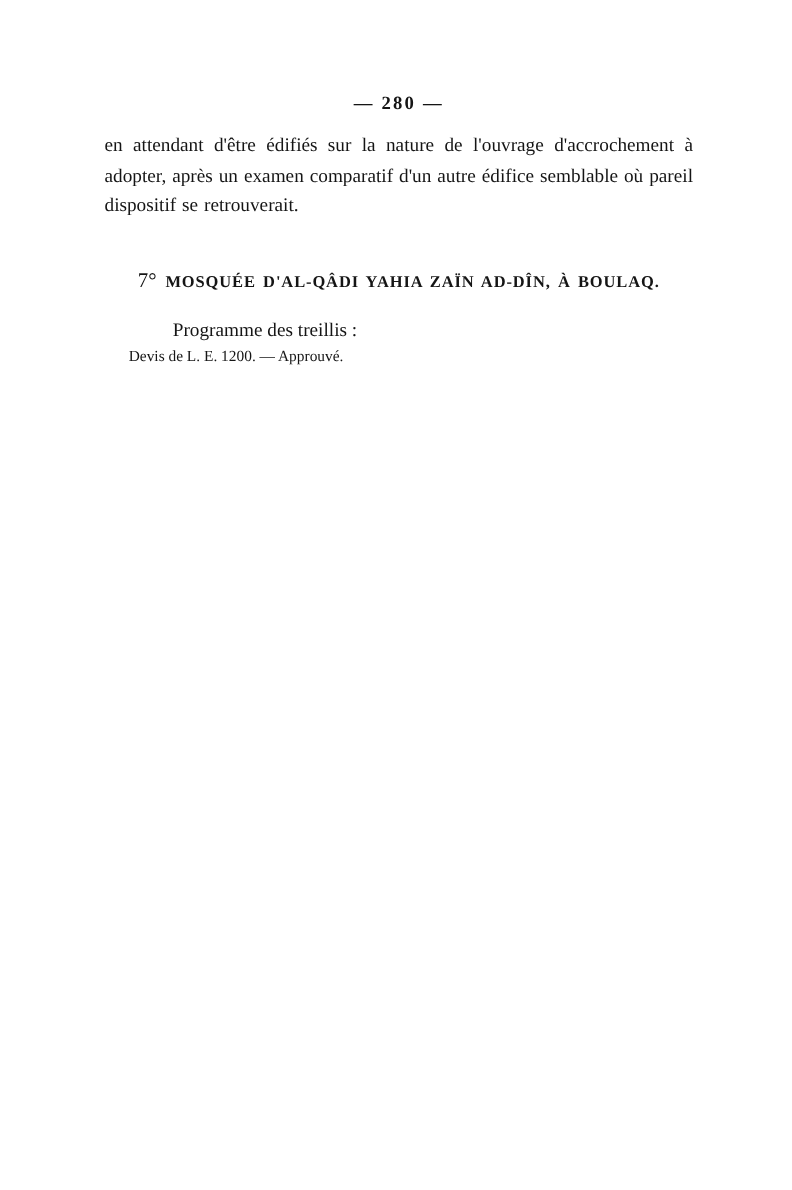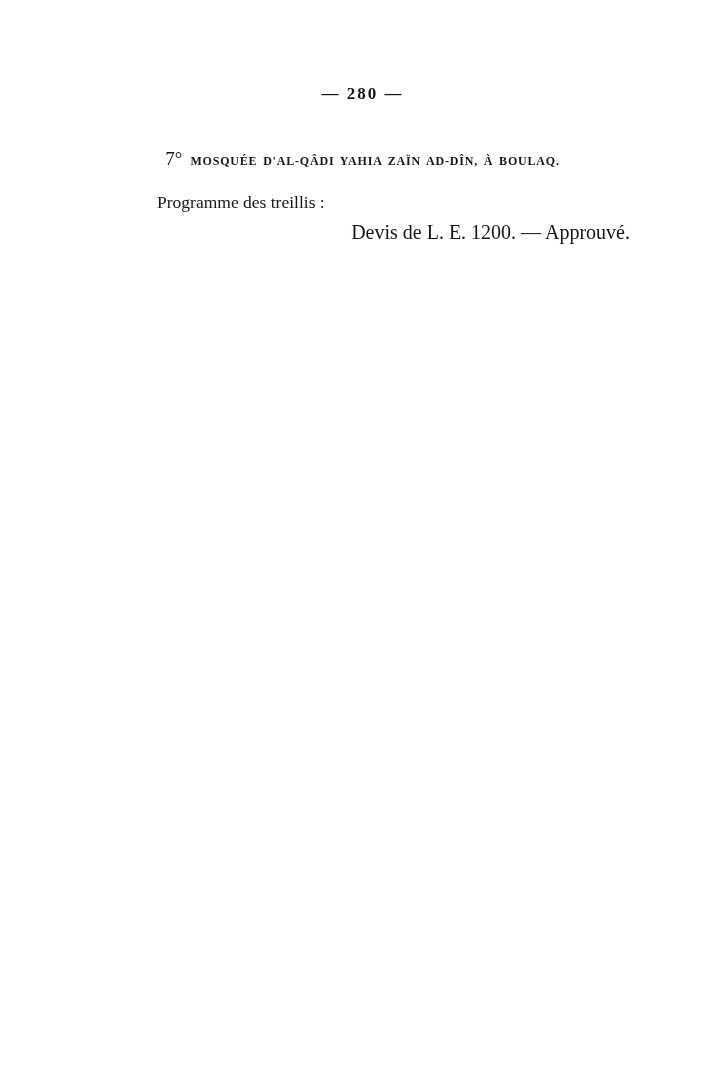--- a/index.html
+++ b/index.html
@@ -40,41 +40,40 @@
   .section-heading {
     margin-top: 44px;
     text-align: center;
     white-space: nowrap;
   }
   .section-heading .numeral {
     font-size: 19px;
     margin-right: 8px;
   }
   .section-heading .title {
-    font-size: 12px;
+    font-size: 15px;
     font-weight: bold;
     letter-spacing: 0.8px;
     word-spacing: 2px;
     text-align: right;
   }
   .programme {
     margin-top: 22px;
     margin-left: 62px;
     font-size: 17.5px;
   }
   .works {
     margin-top: 14px;
     text-indent: 22px;
   }
   .devis {
     margin-top: 4px;
-    font-size: 20px;
+    font-size: 14px;
     line-height: 1.58;
     text-indent: 22px;
-    text-align: right;
   }
   .signature {
     margin-top: 24px;
     margin-left: 105px;
     font-size: 15.5px;
   }
   .sc {
     font-variant: small-caps;
     letter-spacing: 0.4px;
     font-weight: bold;
@@ -85,20 +84,21 @@
     font-size: 16px;
   }
 </style>
 </head>
 <body>
 
 <div class="page">
 
   <div class="page-number">— 280 —</div>
 
+  <p class="para">en attendant d'être édifiés sur la nature de l'ouvrage d'accrochement à adopter, après un examen comparatif d'un autre édifice semblable où pareil dispositif se retrouverait.</p>
 
   <div class="section-heading">
     <span class="numeral">7°</span><span class="title sc">MOSQUÉE D'AL-QÂDI YAHIA ZAÏN AD-DÎN, À BOULAQ.</span>
   </div>
 
   <p class="programme">Programme des treillis :</p>
 
 
   <p class="devis">Devis de L. E. 1200. — Approuvé.</p>
 

